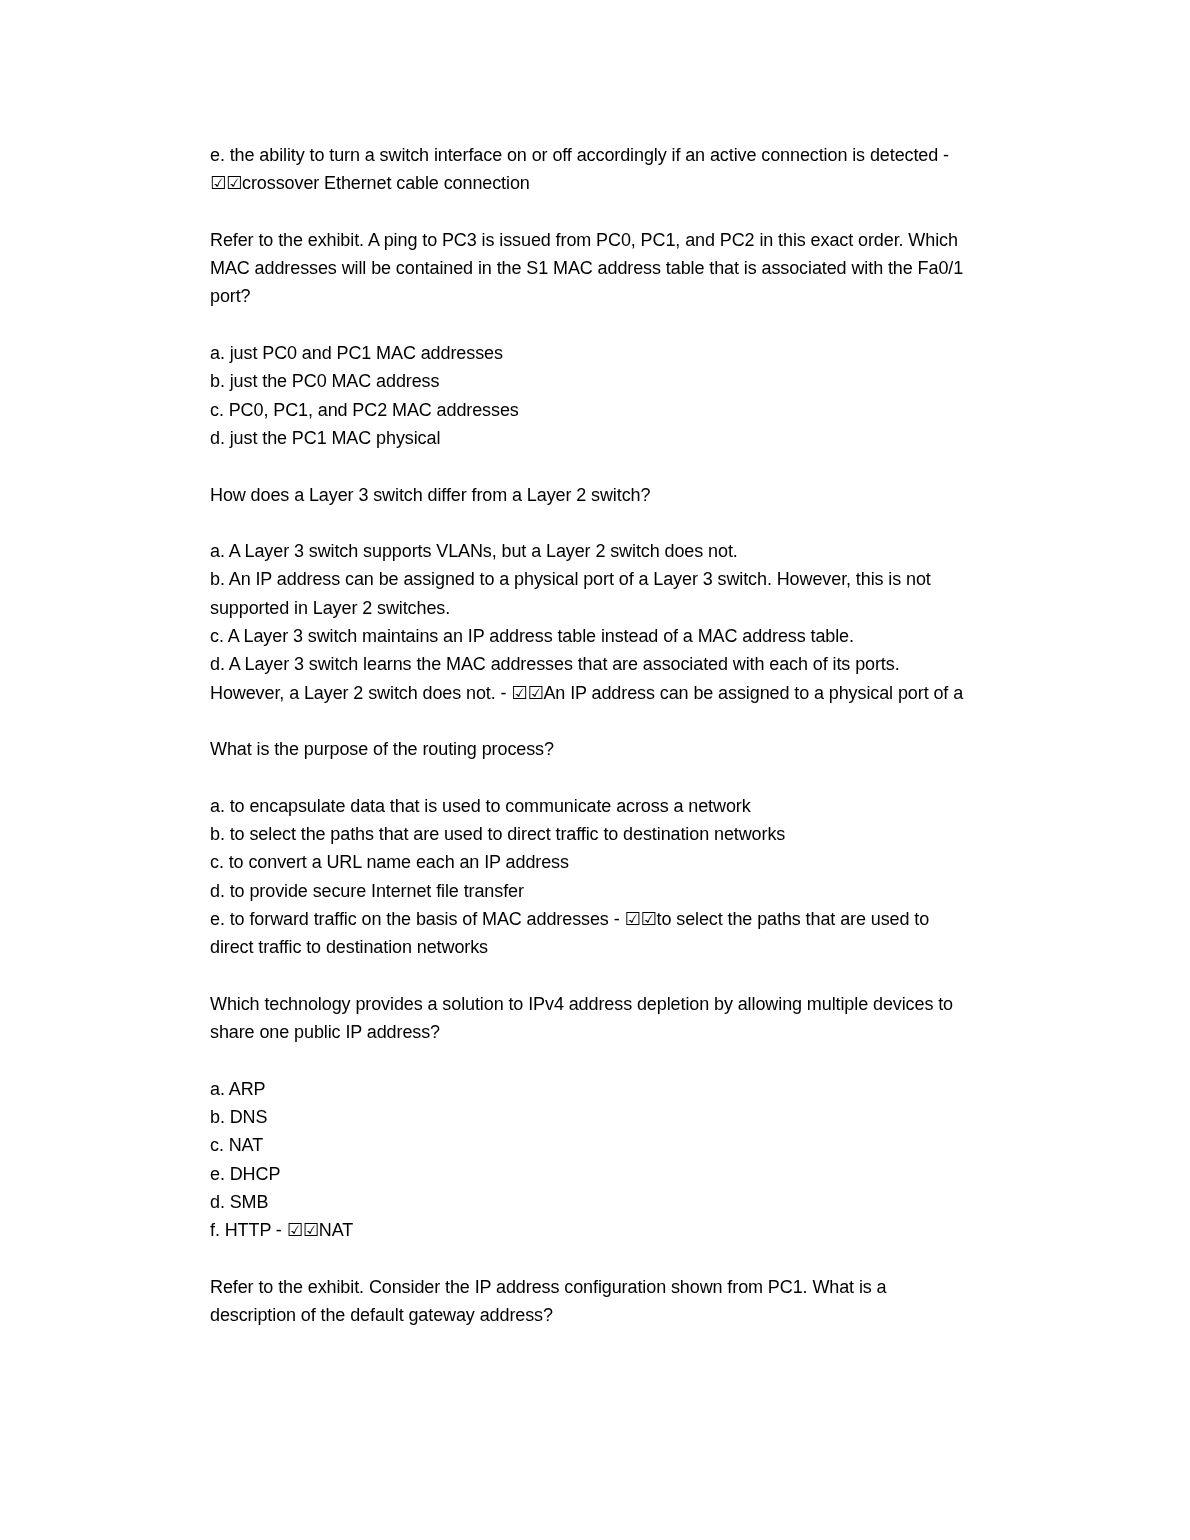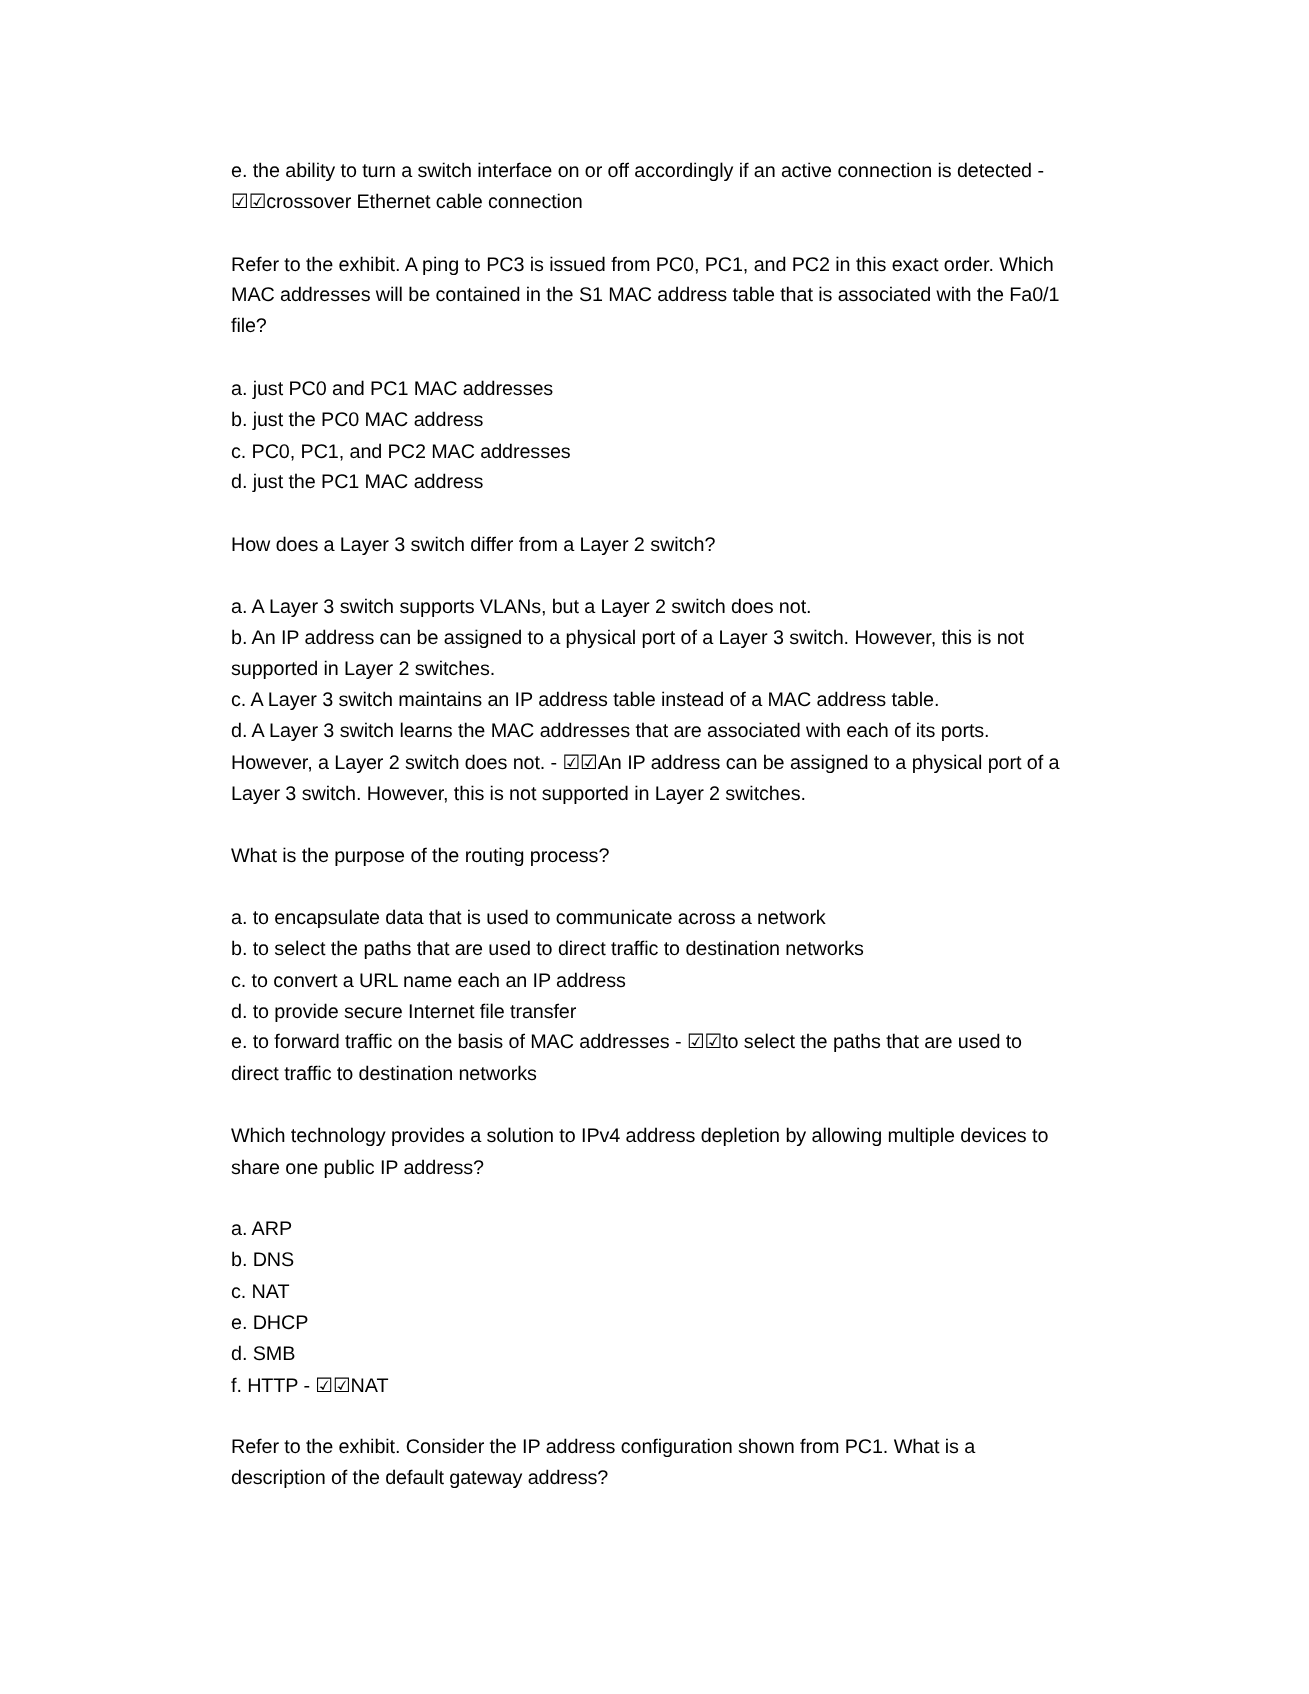--- a/index.html
+++ b/index.html
@@ -43,39 +43,38 @@
 
 <main class="page">
   <section class="content" id="doc-content">
       <div class="paragraph">
         <div class="line">e. the ability to turn a switch interface on or off accordingly if an active connection is detected -</div>
         <div class="line">☑☑crossover Ethernet cable connection</div>
       </div>
       <div class="paragraph">
         <div class="line">Refer to the exhibit. A ping to PC3 is issued from PC0, PC1, and PC2 in this exact order. Which</div>
         <div class="line">MAC addresses will be contained in the S1 MAC address table that is associated with the Fa0/1</div>
-        <div class="line">file?</div>
+        <div class="line">port?</div>
       </div>
       <div class="paragraph">
         <div class="line">a. just PC0 and PC1 MAC addresses</div>
         <div class="line">b. just the PC0 MAC address</div>
         <div class="line">c. PC0, PC1, and PC2 MAC addresses</div>
-        <div class="line">d. just the PC1 MAC address</div>
+        <div class="line">d. just the PC1 MAC physical</div>
       </div>
       <div class="paragraph">
         <div class="line">How does a Layer 3 switch differ from a Layer 2 switch?</div>
       </div>
       <div class="paragraph">
         <div class="line">a. A Layer 3 switch supports VLANs, but a Layer 2 switch does not.</div>
         <div class="line">b. An IP address can be assigned to a physical port of a Layer 3 switch. However, this is not</div>
         <div class="line">supported in Layer 2 switches.</div>
         <div class="line">c. A Layer 3 switch maintains an IP address table instead of a MAC address table.</div>
         <div class="line">d. A Layer 3 switch learns the MAC addresses that are associated with each of its ports.</div>
         <div class="line">However, a Layer 2 switch does not. - ☑☑An IP address can be assigned to a physical port of a</div>
-        <div class="line">Layer 3 switch. However, this is not supported in Layer 2 switches.</div>
       </div>
       <div class="paragraph">
         <div class="line">What is the purpose of the routing process?</div>
       </div>
       <div class="paragraph">
         <div class="line">a. to encapsulate data that is used to communicate across a network</div>
         <div class="line">b. to select the paths that are used to direct traffic to destination networks</div>
         <div class="line">c. to convert a URL name each an IP address</div>
         <div class="line">d. to provide secure Internet file transfer</div>
         <div class="line">e. to forward traffic on the basis of MAC addresses - ☑☑to select the paths that are used to</div>

